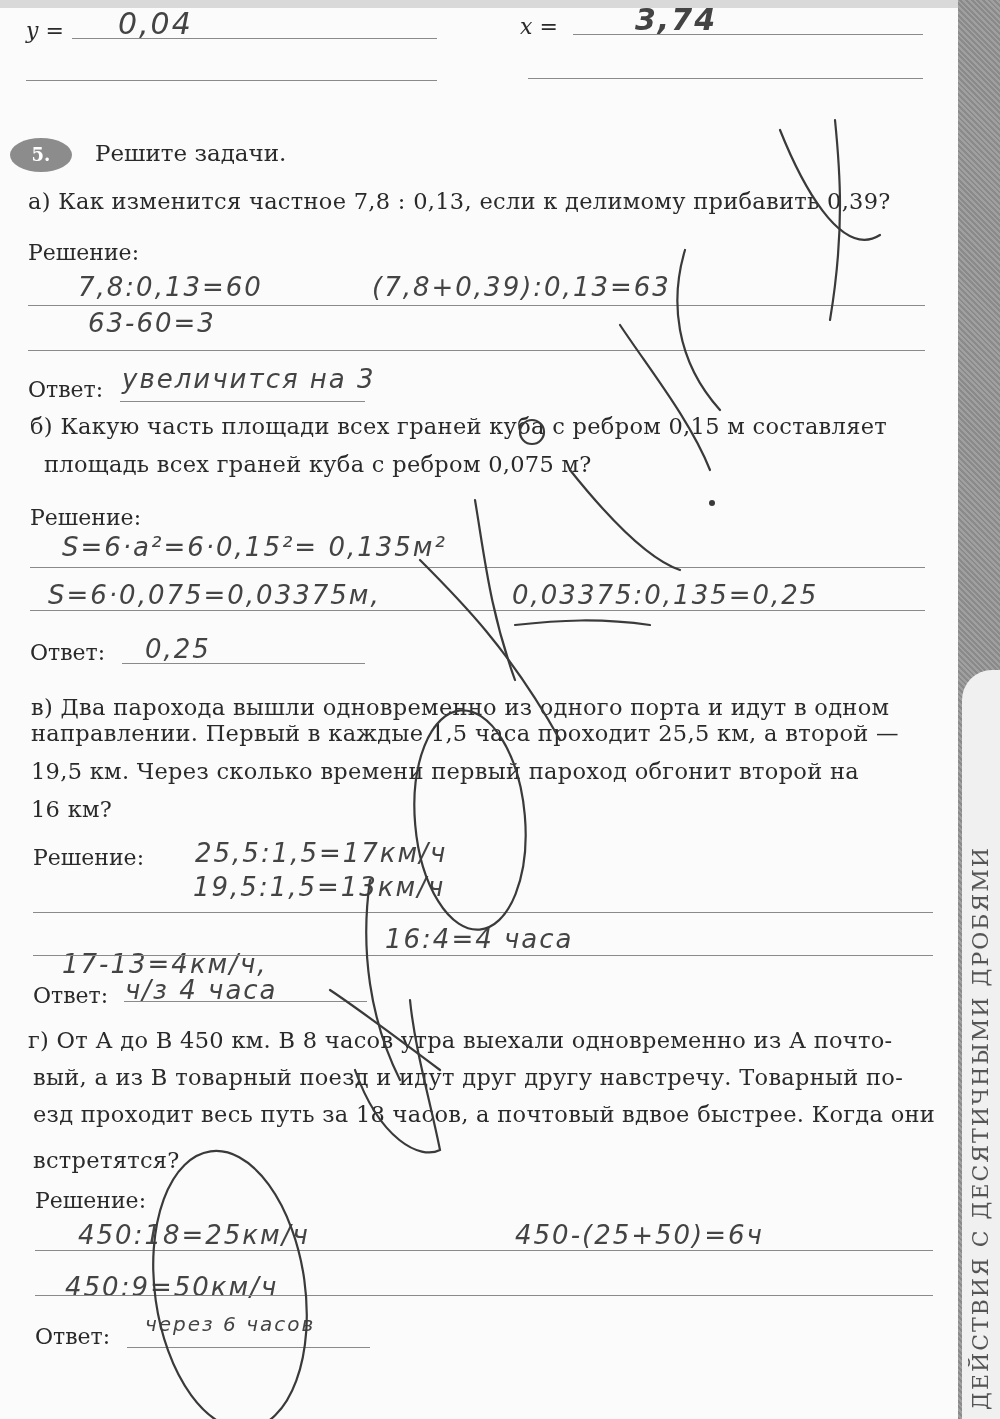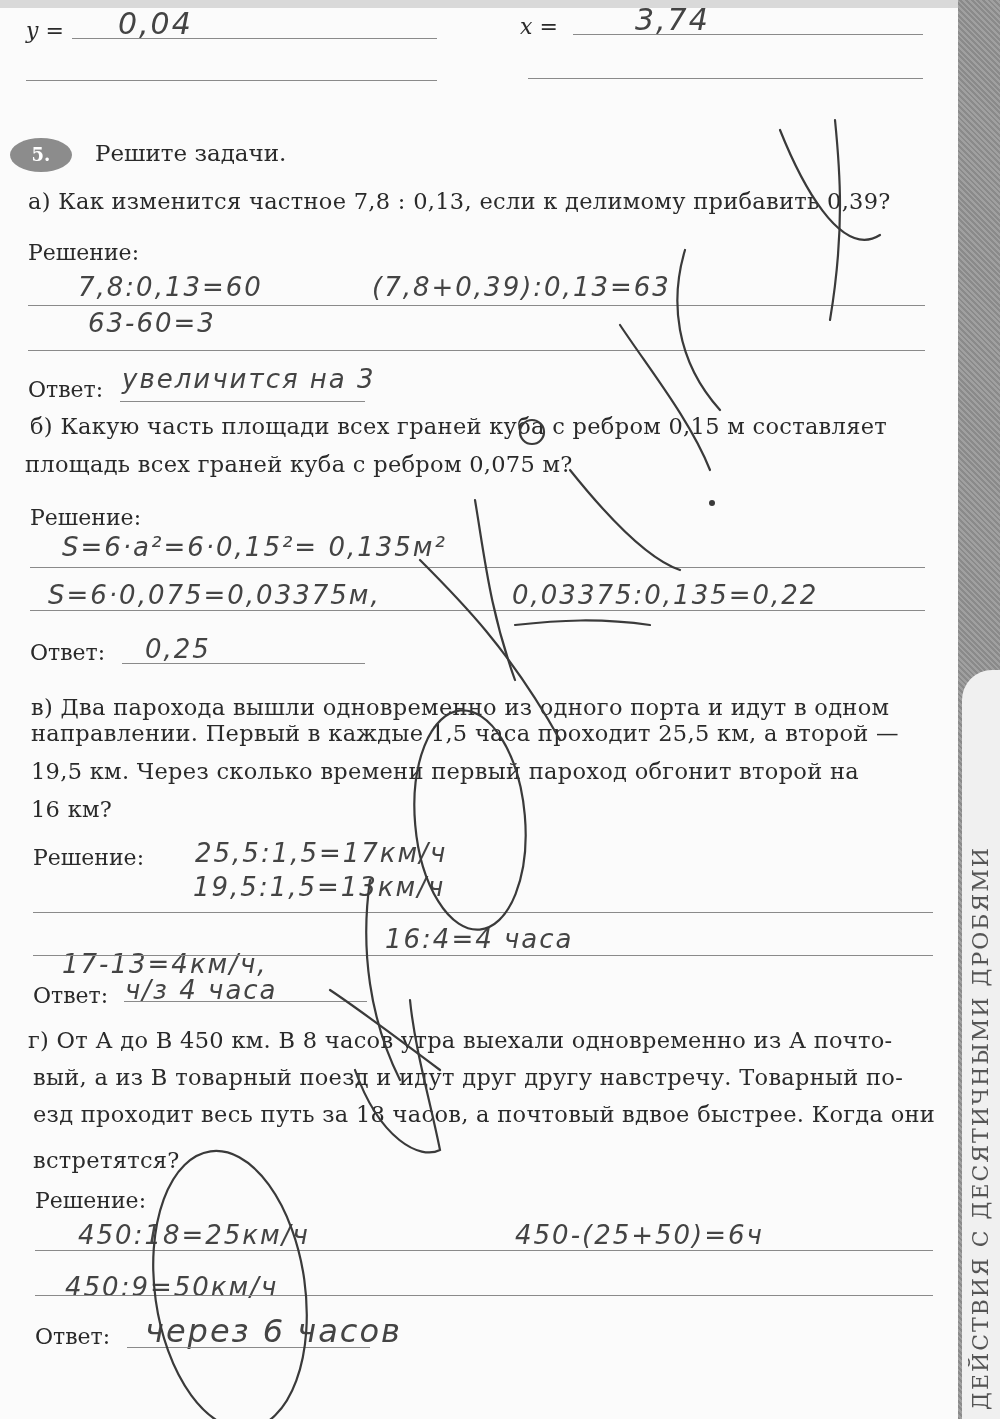--- a/index.html
+++ b/index.html
@@ -45,45 +45,45 @@
 <div class="edge"></div>
 <div class="edge-light"></div>
 <div class="edge-text">ДЕЙСТВИЯ С ДЕСЯТИЧНЫМИ ДРОБЯМИ</div>
 
 <div class="abs label" style="left:26px;top:18px;font-style:italic;">y =</div>
 <div class="abs hand" style="left:118px;top:6px;font-size:30px;">0,04</div>
 <div class="line" style="left:72px;top:38px;width:365px;"></div>
 <div class="line" style="left:26px;top:80px;width:411px;"></div>
 
 <div class="abs label" style="left:520px;top:14px;font-style:italic;">x =</div>
-<div class="abs hand" style="left:635px;top:2px;font-size:30px;">3,74</div>
+<div class="abs hand" style="left:635px;top:2px;font-size:30px;font-weight:bold;">3,74</div>
 <div class="line" style="left:573px;top:34px;width:350px;"></div>
 <div class="line" style="left:528px;top:78px;width:395px;"></div>
 
 <div class="badge">5.</div>
 <div class="abs label" style="left:95px;top:140px;font-size:23px;">Решите задачи.</div>
 
 <div class="abs ptext" style="left:28px;top:183px;">а) Как изменится частное 7,8 : 0,13, если к делимому прибавить 0,39?</div>
 <div class="abs label" style="left:28px;top:240px;">Решение:</div>
 <div class="abs hand" style="left:78px;top:272px;">7,8:0,13=60</div>
 <div class="abs hand" style="left:372px;top:272px;">(7,8+0,39):0,13=63</div>
 <div class="line" style="left:28px;top:305px;width:897px;"></div>
 <div class="abs hand" style="left:88px;top:308px;">63-60=3</div>
 <div class="line" style="left:28px;top:350px;width:897px;"></div>
 <div class="abs label" style="left:28px;top:377px;">Ответ:</div>
 <div class="abs hand" style="left:122px;top:364px;">увеличится на 3</div>
 <div class="line" style="left:120px;top:401px;width:245px;"></div>
 
 <div class="abs ptext" style="left:30px;top:408px;">б) Какую часть площади всех граней куба с ребром 0,15 м составляет</div>
-<div class="abs ptext" style="left:25px;top:446px;">площадь всех граней куба с ребром 0,075 м?</div>
+<div class="abs ptext" style="left:44px;top:446px;">площадь всех граней куба с ребром 0,075 м?</div>
 <div class="abs label" style="left:30px;top:505px;">Решение:</div>
 <div class="abs hand" style="left:62px;top:532px;">S=6·a²=6·0,15²= 0,135м²</div>
 <div class="line" style="left:30px;top:567px;width:895px;"></div>
 <div class="abs hand" style="left:48px;top:580px;font-style:italic;">S=6·0,075=0,03375м,</div>
-<div class="abs hand" style="left:512px;top:580px;">0,03375:0,135=0,22</div>
+<div class="abs hand" style="left:512px;top:580px;">0,03375:0,135=0,25</div>
 <div class="line" style="left:30px;top:610px;width:895px;"></div>
 <div class="abs label" style="left:30px;top:640px;">Ответ:</div>
 <div class="abs hand" style="left:145px;top:634px;">0,25</div>
 <div class="line" style="left:122px;top:663px;width:243px;"></div>
 
 <div class="abs ptext" style="left:31px;top:677px;margin-top:12px;">в) Два парохода вышли одновременно из одного порта и идут в одном</div>
 <div class="abs ptext" style="left:31px;top:715px;">направлении. Первый в каждые 1,5 часа проходит 25,5 км, а второй —</div>
 <div class="abs ptext" style="left:31px;top:753px;">19,5 км. Через сколько времени первый пароход обгонит второй на</div>
 <div class="abs ptext" style="left:31px;top:791px;">16 км?</div>
 <div class="abs label" style="left:33px;top:845px;">Решение:</div>
@@ -101,21 +101,21 @@
 <div class="abs ptext" style="left:33px;top:1059px;">вый, а из В товарный поезд и идут друг другу навстречу. Товарный по-</div>
 <div class="abs ptext" style="left:33px;top:1096px;">езд проходит весь путь за 18 часов, а почтовый вдвое быстрее. Когда они</div>
 <div class="abs ptext" style="left:33px;top:1134px;margin-top:8px;">встретятся?</div>
 <div class="abs label" style="left:35px;top:1188px;">Решение:</div>
 <div class="abs hand" style="left:78px;top:1220px;">450:18=25км/ч</div>
 <div class="abs hand" style="left:515px;top:1220px;">450-(25+50)=6ч</div>
 <div class="line" style="left:35px;top:1250px;width:898px;"></div>
 <div class="abs hand" style="left:65px;top:1272px;">450:9=50км/ч</div>
 <div class="line" style="left:35px;top:1295px;width:898px;"></div>
 <div class="abs label" style="left:35px;top:1324px;">Ответ:</div>
-<div class="abs hand" style="left:145px;top:1312px;font-size:32px;">через 6 часов</div>
+<div class="abs hand" style="left:145px;top:1312px;font-size:20px;">через 6 часов</div>
 <div class="line" style="left:127px;top:1347px;width:243px;"></div>
 
 <svg class="overlay" width="1000" height="1419">
   <g fill="none" stroke="#3a3a3a" stroke-width="2.2" stroke-linecap="round">
 
     <path d="M780,130 C800,180 840,260 880,235"></path>
     <path d="M835,120 C840,170 845,230 830,320"></path>
 
     <path d="M685,250 C670,300 675,360 720,410"></path>
     <path d="M620,325 C650,370 690,420 710,470"></path>

